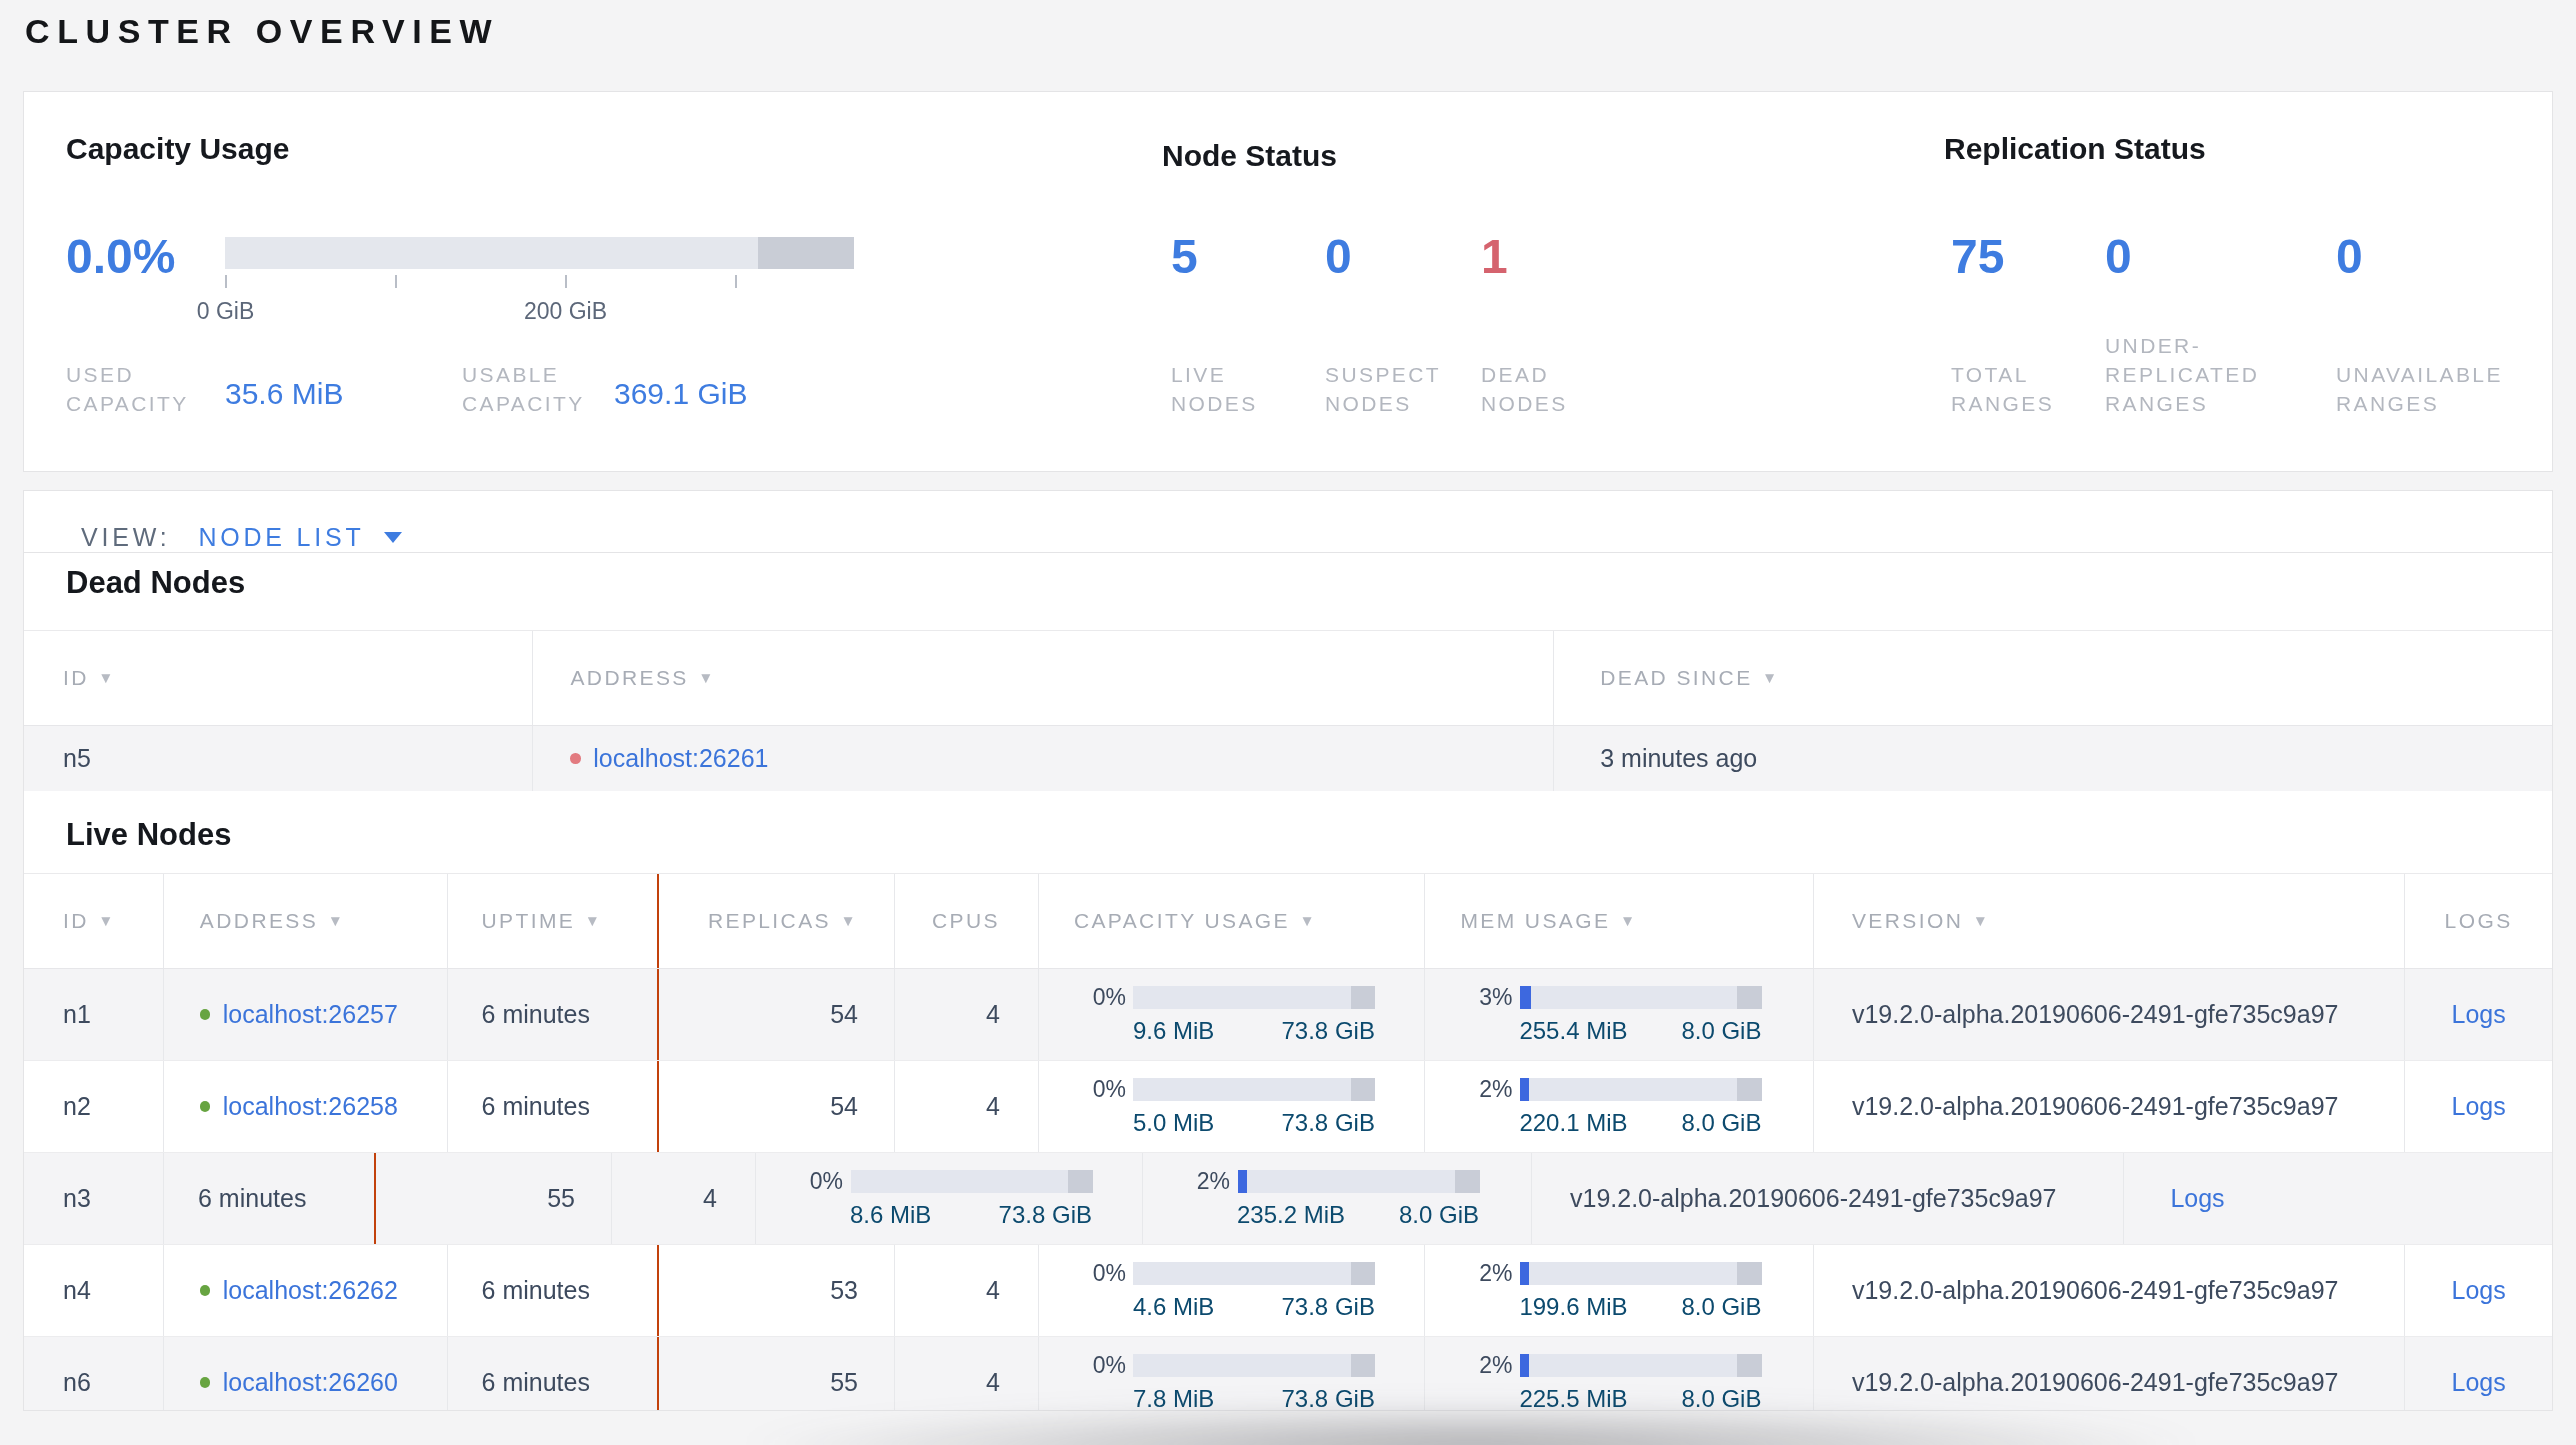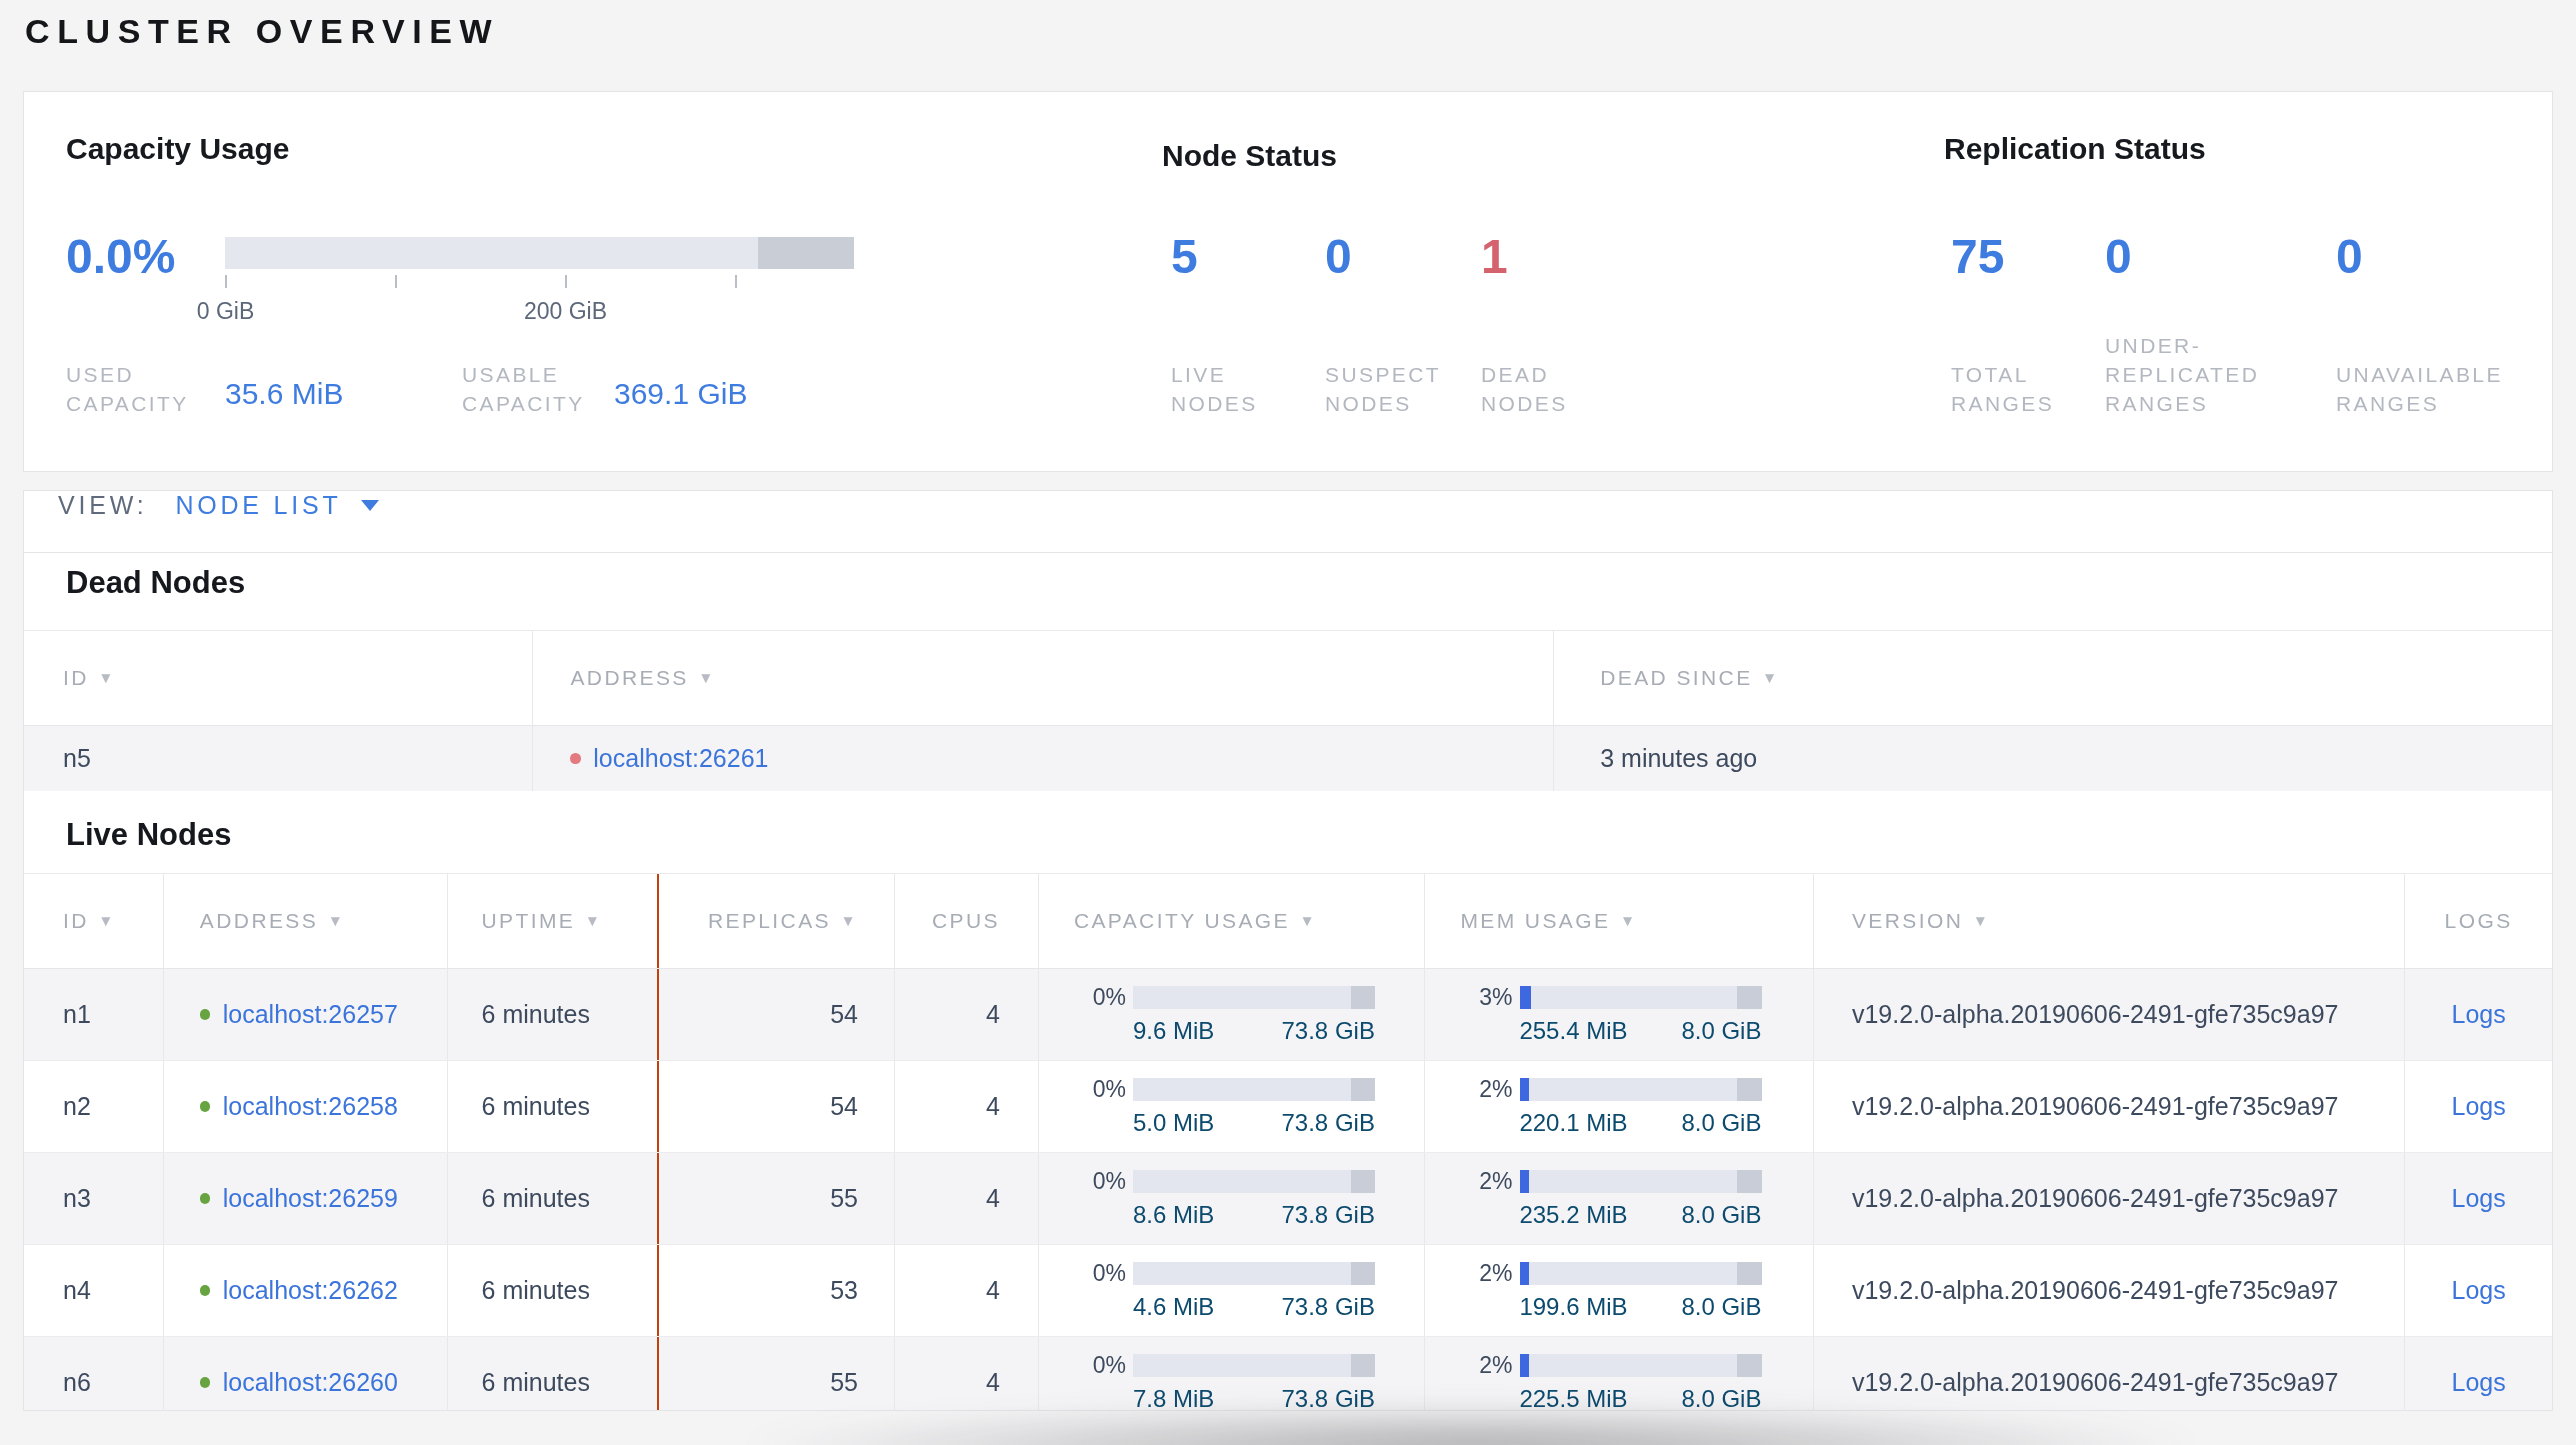--- a/index.html
+++ b/index.html
@@ -34,21 +34,21 @@
   .tickrow { position:absolute; left:201px; top:183px; width:629px; height:13.4px; }
   .tick { position:absolute; top:0; width:1.9px; height:13.4px; background:#b9bec7; }
   .ticklabel {
     position:absolute; top:23px; width:115px; margin-left:-57px; text-align:center;
     font-size:23px; color:#5c6779;
   }
 
   
   #viewbar {
     left:23px; top:490px; width:2530px; height:63px;
-    display:flex; align-items:flex-start; padding-left:34px;
+    display:flex; align-items:flex-end; padding-left:57px;
   }
   .view-label { font-size:25px; letter-spacing:3.8px; color:#5f6b7c; }
   .view-select { display:flex; align-items:center; margin-left:28px; cursor:pointer; }
   .view-selected { font-size:25px; letter-spacing:3.8px; color:#3e7ce0; font-weight:500; }
   .caret-down {
     width:0; height:0; margin-left:19px;
     border-left:9.5px solid transparent; border-right:9.5px solid transparent;
     border-top:11.5px solid #3e7ce0;
   }
 
@@ -311,24 +311,20 @@
             </div>
           </div>
           <div class="td c-ver">v19.2.0-alpha.20190606-2491-gfe735c9a97</div>
           <div class="td c-logs">
             <a class="link">Logs</a>
           </div>
         </div>
 
         <div class="tr">
           <div class="td c-id">n3</div>
-          <div class="td c-addr">
-            <span class="dot green"></span>
-            <a class="link">localhost:26259</a>
-          </div>
           <div class="td c-up">6 minutes</div>
           <div class="td c-rep">55</div>
           <div class="td c-cpu">4</div>
           <div class="td c-cap">
             <div class="usage">
               <div class="u-top">
                 <span class="u-pct">0%</span>
                 <span class="bar">
                     <span class="fill" style="width: 0px;"></span>
                   </span>

